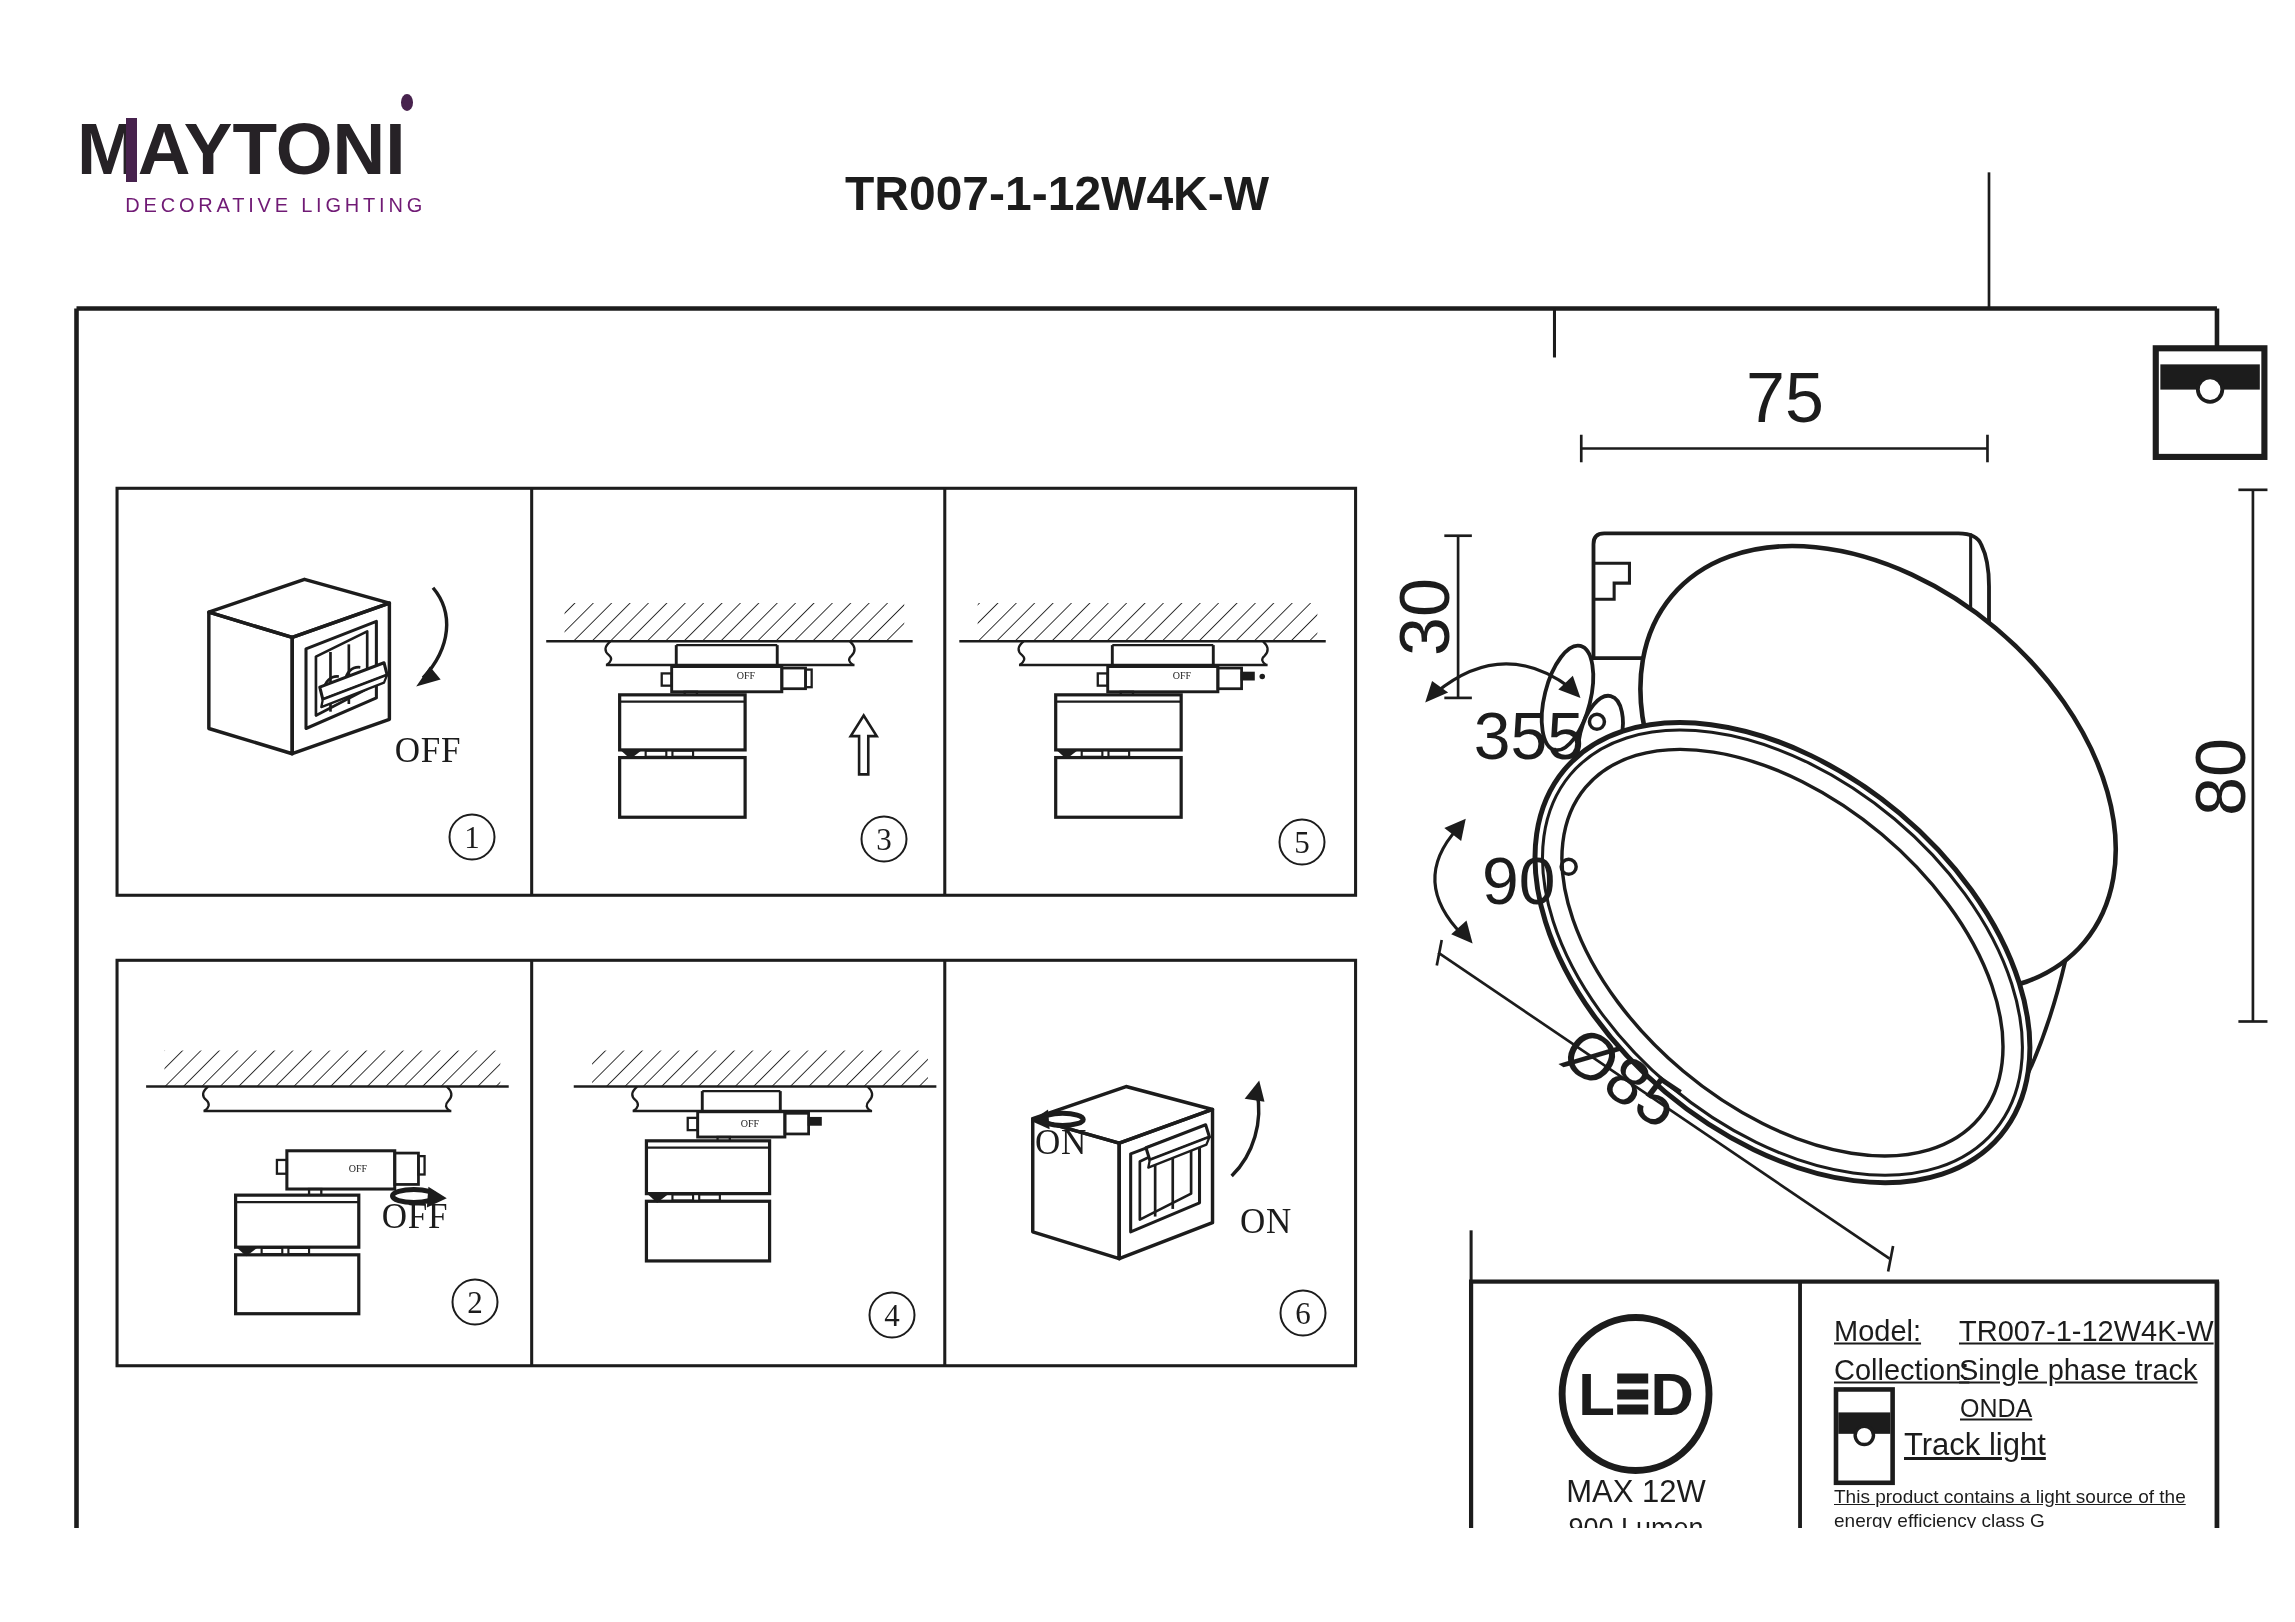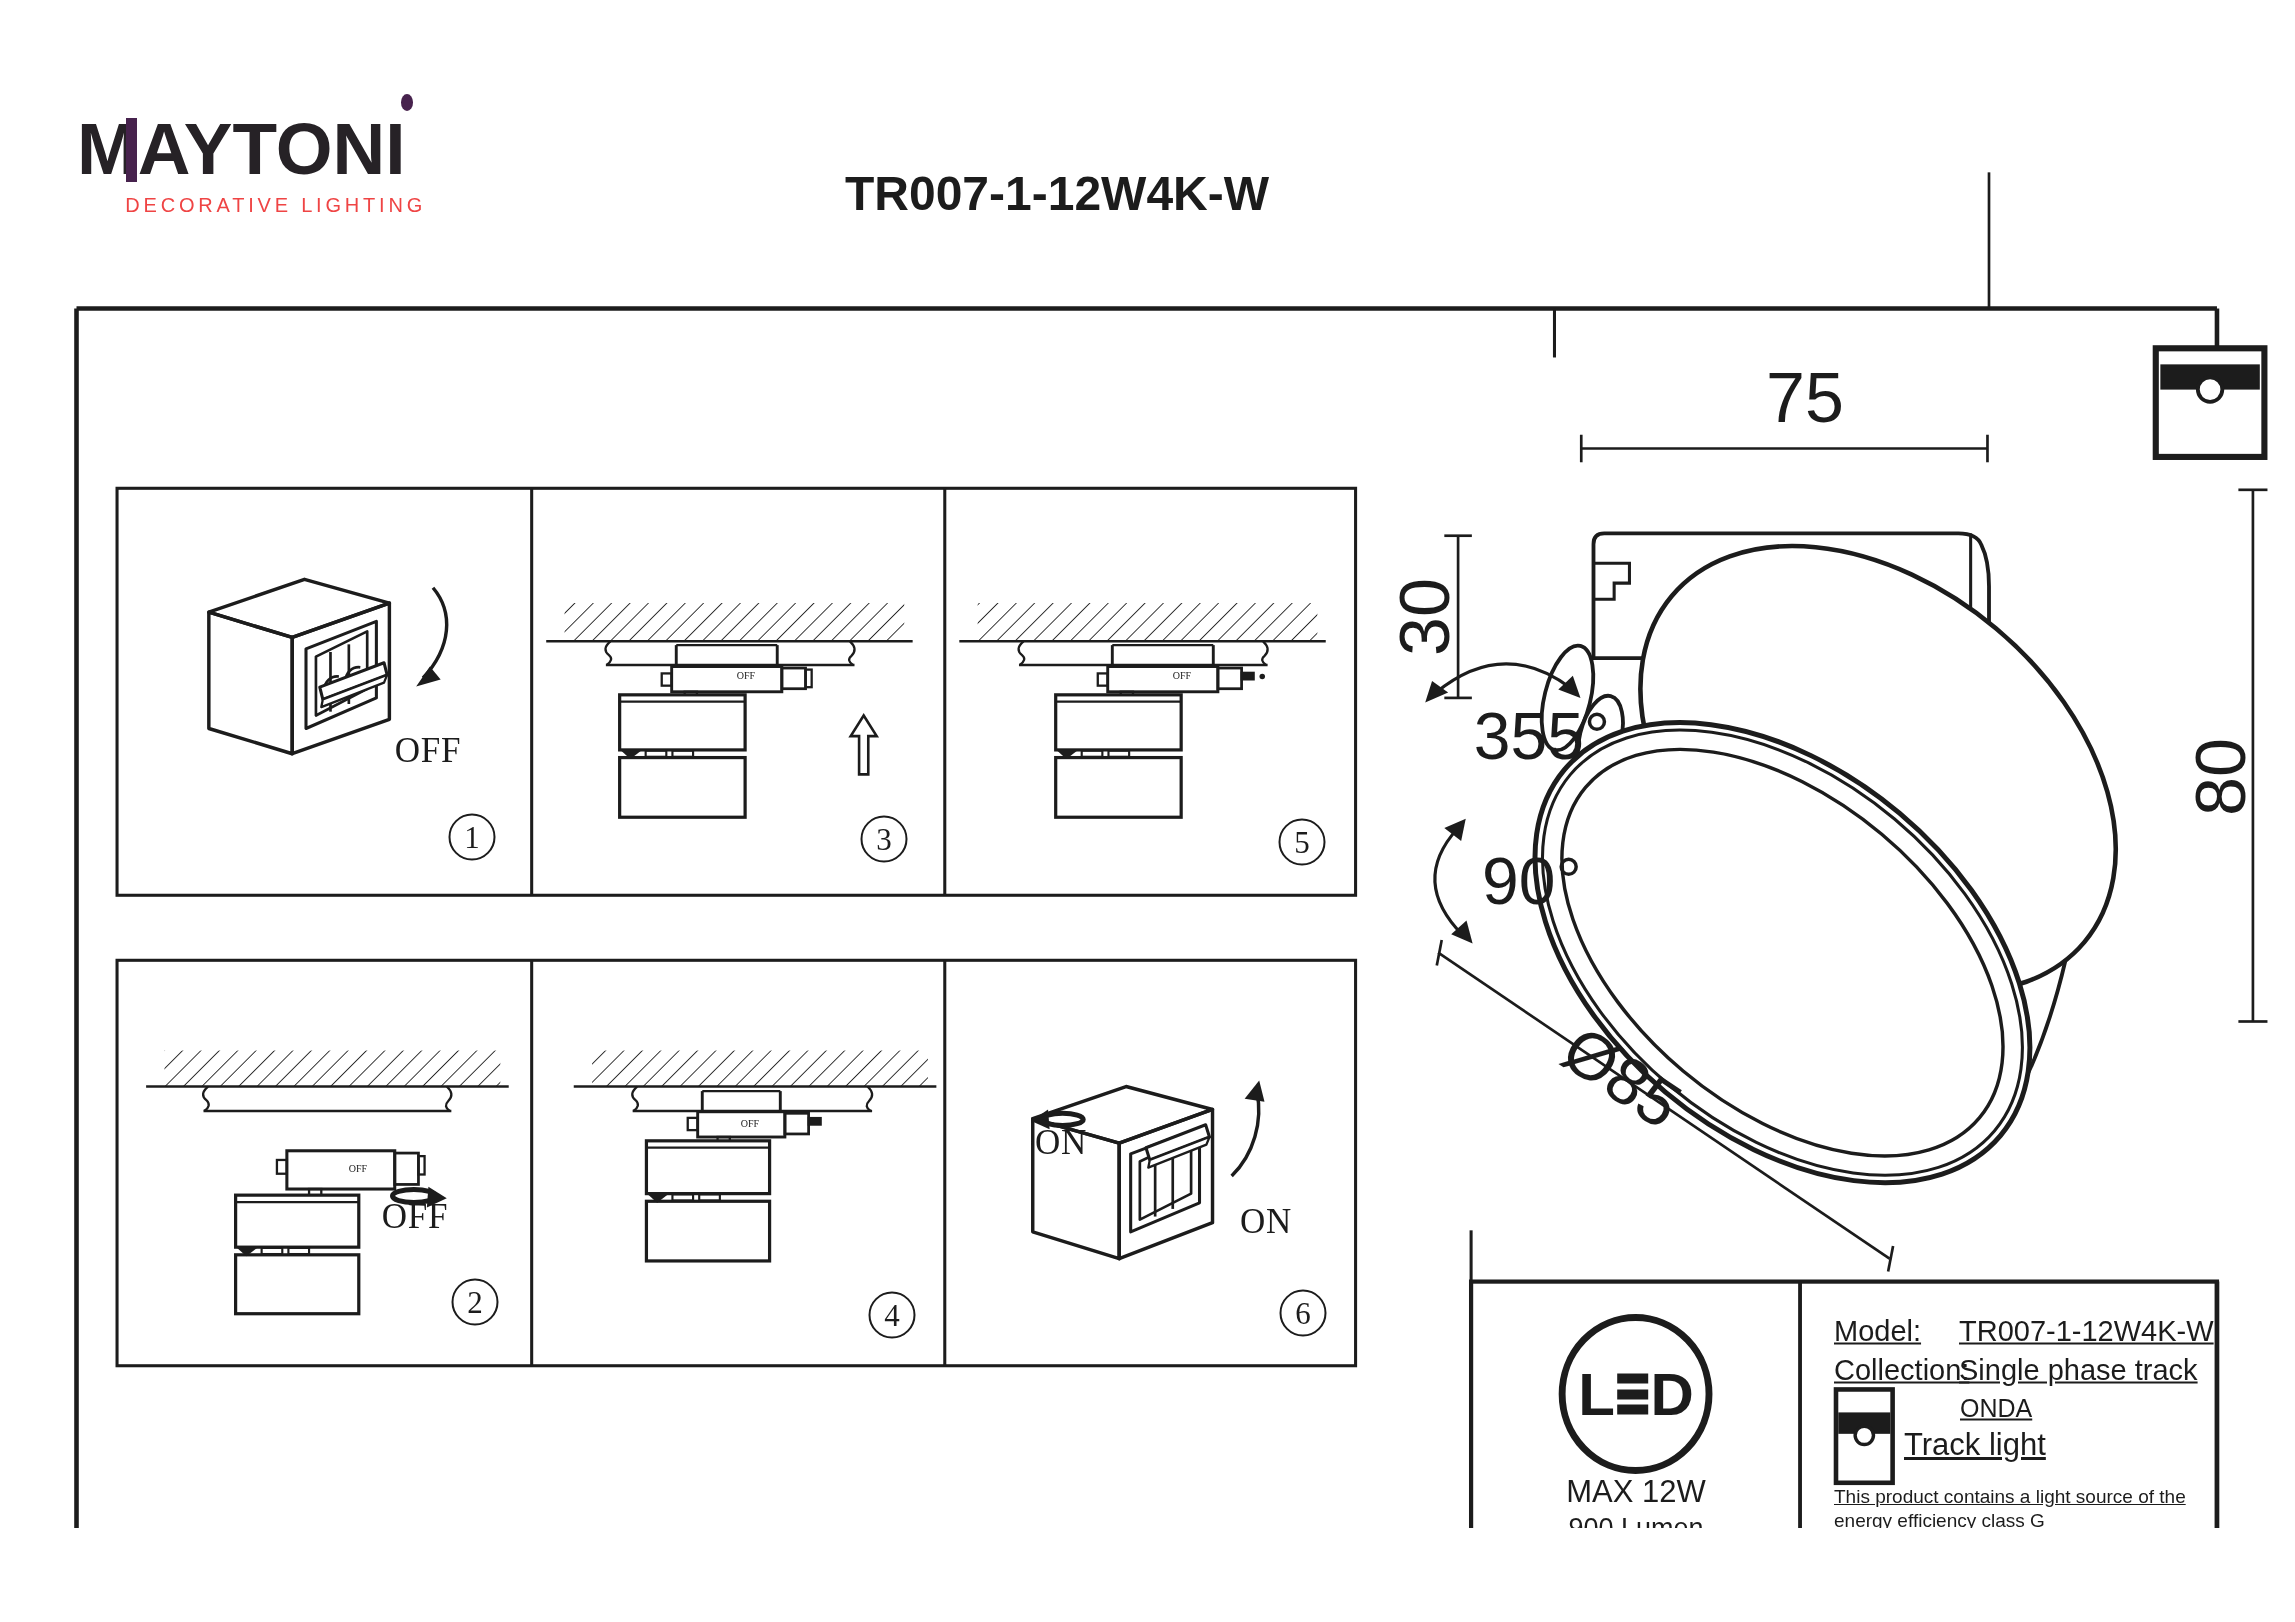--- a/index.html
+++ b/index.html
@@ -10,21 +10,21 @@
   .tl{position:absolute;white-space:nowrap;transform:translateY(-50%);color:#1c1c1c;text-decoration:underline;}
   .rotN90{transform:translate(-50%,-50%) rotate(-90deg);}
   .rot34{transform:translate(-50%,-50%) rotate(34deg);}
   
   .brand{position:absolute;left:77px;top:112px;font-size:73px;font-weight:800;letter-spacing:0;
          color:#262226;line-height:1;}
   .brand .mstem{position:absolute;left:49px;top:6.1px;width:10.7px;height:64px;background:#47224d;}
   .brand .idot{position:absolute;width:12.2px;height:17px;border-radius:50%;background:#47224d;
                left:324px;top:-18.4px;}
   .tagline{position:absolute;left:77px;top:194px;width:349px;text-align:right;font-size:20px;
-           letter-spacing:3.8px;color:#ef4444;font-weight:500;}
+           letter-spacing:3.8px;color:#701a75;font-weight:500;}
   .title{position:absolute;left:1056px;top:126px;transform:translate(-50%,-50%);
          font-size:78px;font-weight:700;}
   .subtitle{position:absolute;left:1057px;top:193px;transform:translate(-50%,-50%);
             font-size:48px;font-weight:700;}
   
   .stepnum{position:absolute;width:43px;height:43px;border:2.7px solid #1c1c1c;border-radius:50%;
            transform:translate(-50%,-50%);font-family:"Liberation Serif", serif;font-size:31px;
            display:flex;align-items:center;justify-content:center;}
   .switchlab{font-family:"Liberation Serif", serif;font-size:35px;letter-spacing:0.8px;}
   .tinyoff{font-family:"Liberation Serif", serif;font-size:10px;}
@@ -300,21 +300,21 @@
   <div class="txt switchlab" style="left:428px;top:751px;">OFF</div>
   <div class="txt switchlab" style="left:415px;top:1217px;">OFF</div>
   <div class="txt switchlab" style="left:1061px;top:1143px;">ON</div>
   <div class="txt switchlab" style="left:1266px;top:1222px;">ON</div>
 
   <div class="txt tinyoff" style="left:746px;top:675px;">OFF</div>
   <div class="txt tinyoff" style="left:1182px;top:675px;">OFF</div>
   <div class="txt tinyoff" style="left:358px;top:1168px;">OFF</div>
   <div class="txt tinyoff" style="left:750px;top:1123px;">OFF</div>
 
-  <div class="txt dim" style="left:1785px;top:398px;margin-left:20px;">75</div>
+  <div class="txt dim" style="left:1785px;top:398px;">75</div>
   <div class="txt dim rotN90" style="left:1425px;top:617px;">30</div>
   <div class="txt dimS" style="left:1504px;top:736px;margin-left:38px;">355°</div>
   <div class="txt dimS" style="left:1532px;top:881px;">90°</div>
   <div class="txt dimS rot34" style="left:1622px;top:1077px;">Ø85</div>
   <div class="txt dim rotN90" style="left:2221px;top:777px;">80</div>
 
   <div class="led-logo">
     <span>L</span>
     <span class="led-bars">
         <span></span>

